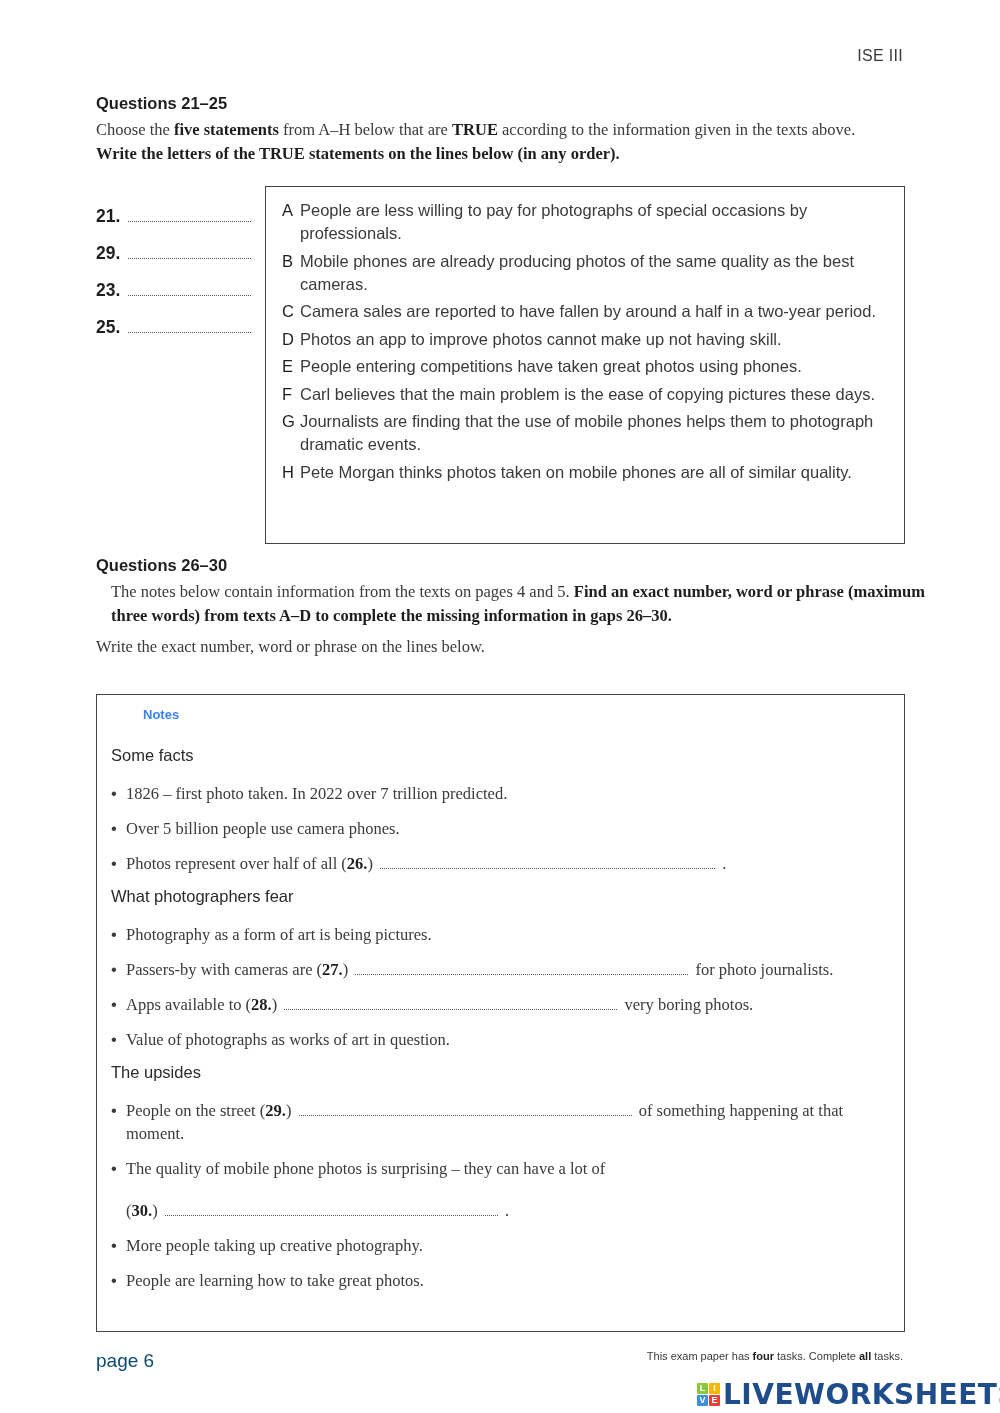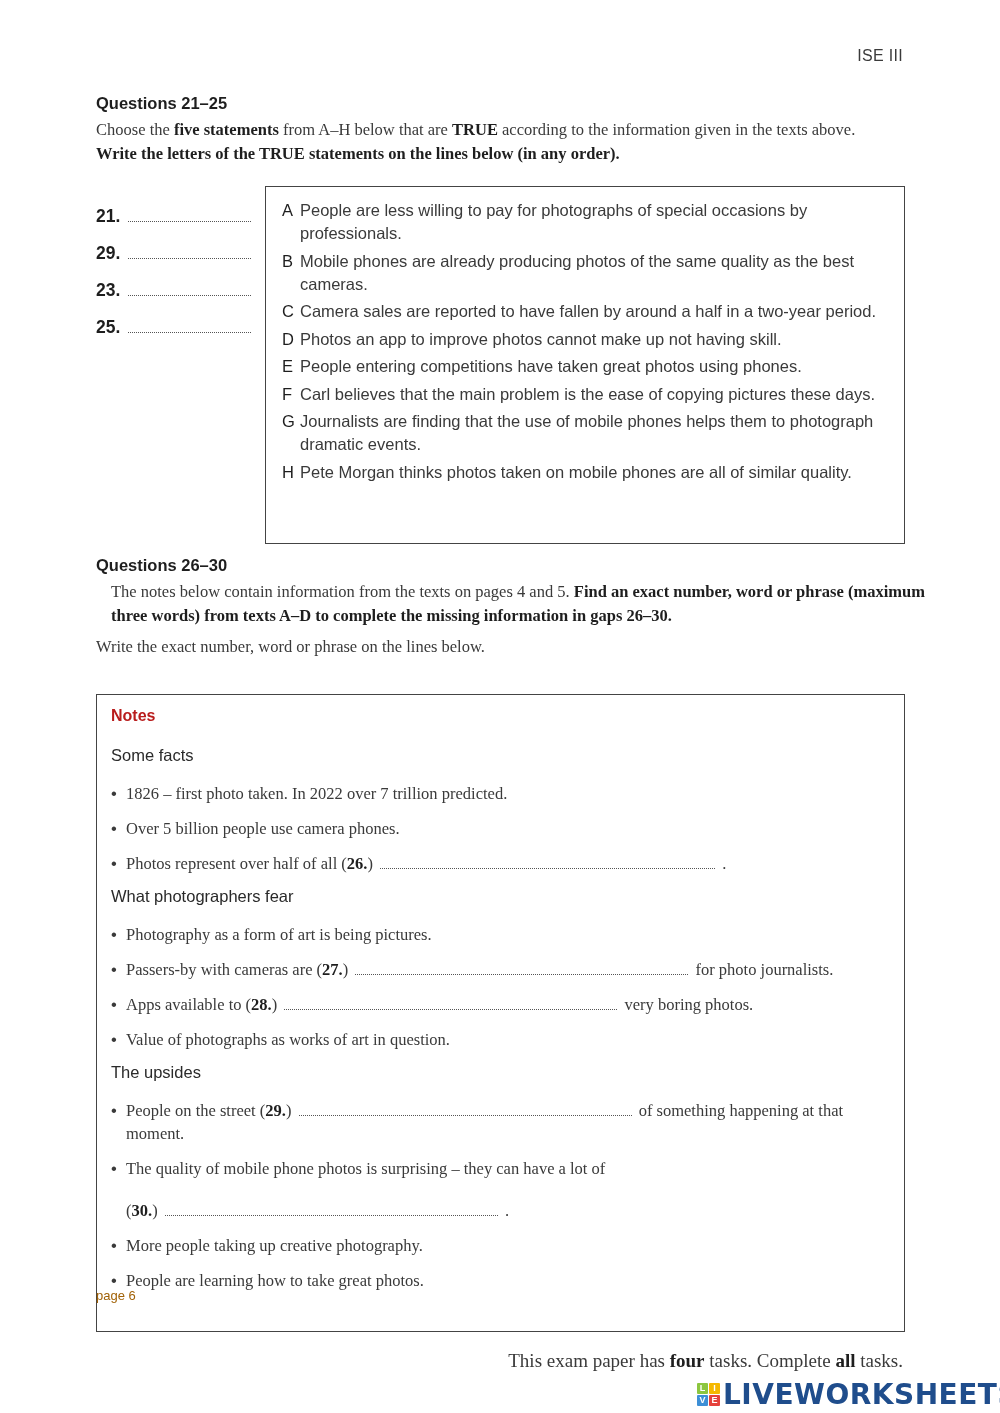--- a/index.html
+++ b/index.html
@@ -33,32 +33,32 @@
     .stmt { display: flex; font-size: 16.5px; line-height: 23px; margin-bottom: 4.5px; color: #3a3a3a; }
     .stmt-letter { width: 18px; flex: 0 0 18px; color: #1e1e1e; font-weight: 500; }
     .stmt-text { flex: 1; }
 
     
     .notes-box {
       left: 96px; top: 694px; width: 809px; height: 638px;
       border: 1.5px solid #444;
       padding: 12px 14px 0 14px;
     }
-    .notes-title { font-weight: bold; font-size: 16px; color: #b91c1c; height: 24px; margin-bottom: 15px; }
+    .notes-title { font-weight: bold; font-size: 13px; color: #3b82f6; height: 24px; margin-bottom: 15px; margin-left: 32px; }
     .notes-sub { font-size: 16.5px; color: #2a2a2a; height: 24px; margin-bottom: 12px; }
     .note { display: flex; font-size: 16.5px; line-height: 23px; color: #3a3a3a; margin-bottom: 12px; }
     .bullet { width: 15px; flex: 0 0 15px; }
     .note-text { flex: 1; font-family: Liberation Serif, serif; }
     .gap-num { font-weight: bold; color: #1e1e1e; }
     .gap-line {
       display: inline-block; border-bottom: 1px dotted #555;
       height: 14px; vertical-align: baseline; margin: 0 3px;
     }
-    .footer-left { left: 96px; top: 1288px; font-size: 13px; color: #a16207; }
-    .footer-right { right: 97px; top: 1350px; font-size: 19px; color: #3a3a3a; font-family: Liberation Serif, serif; }
+    .footer-left { left: 96px; top: 1350px; font-size: 19px; color: #0c4a6e; }
+    .footer-right { right: 97px; top: 1350px; font-size: 11px; color: #3a3a3a; }
     .footer-right b { font-weight: 600; color: #1e1e1e; }
 
     
     .logo { left: 697px; top: 1378px; display: flex; align-items: center; }
     .logo-grid { display: grid; grid-template-columns: 11px 11px; grid-template-rows: 11px 11px; gap: 1px; margin-right: 3px; }
     .logo-cell { font-size: 9px; font-weight: bold; color: #fff; text-align: center; line-height: 11px; border-radius: 1px; }
     .logo-text { font-weight: bold; font-size: 28px; color: #1f4d8c; letter-spacing: 0.5px; font-family: "DejaVu Sans", sans-serif; }
   </style>
 </head>
 <body>

